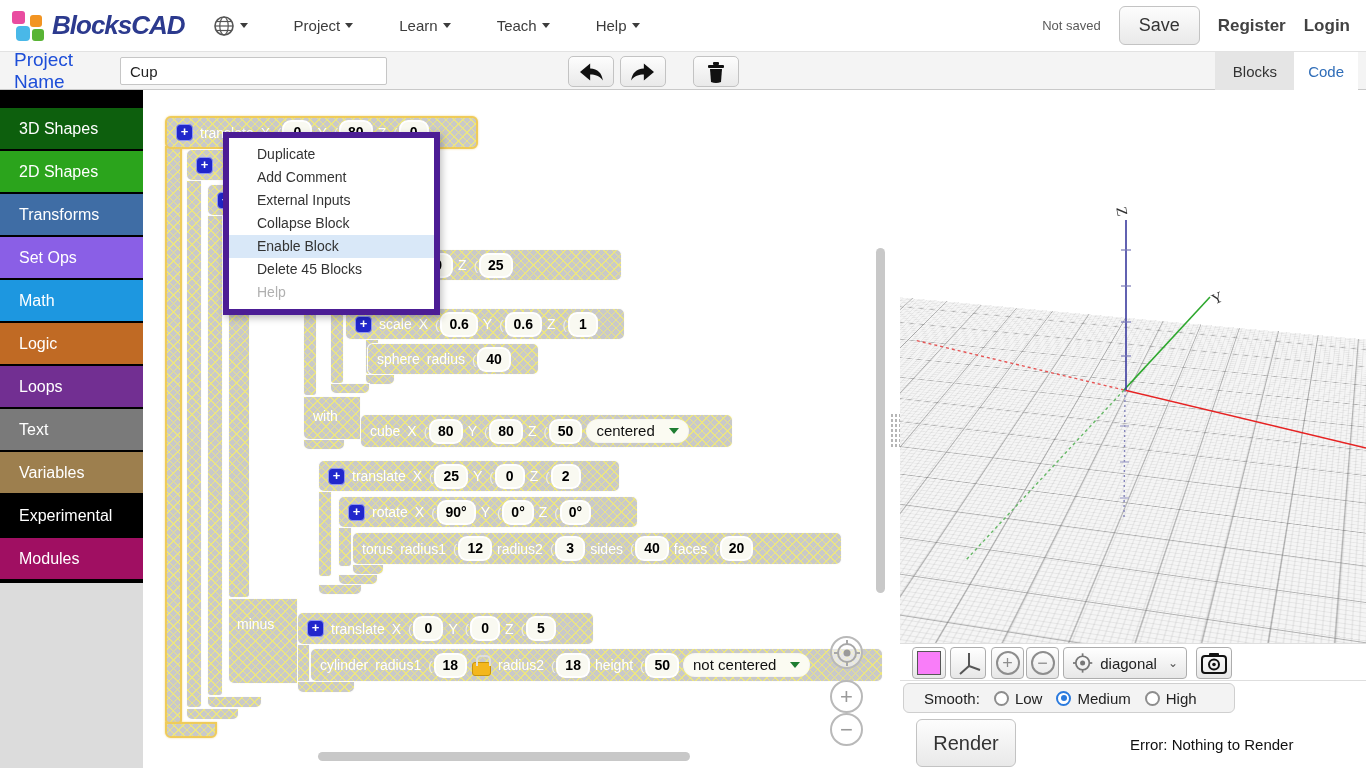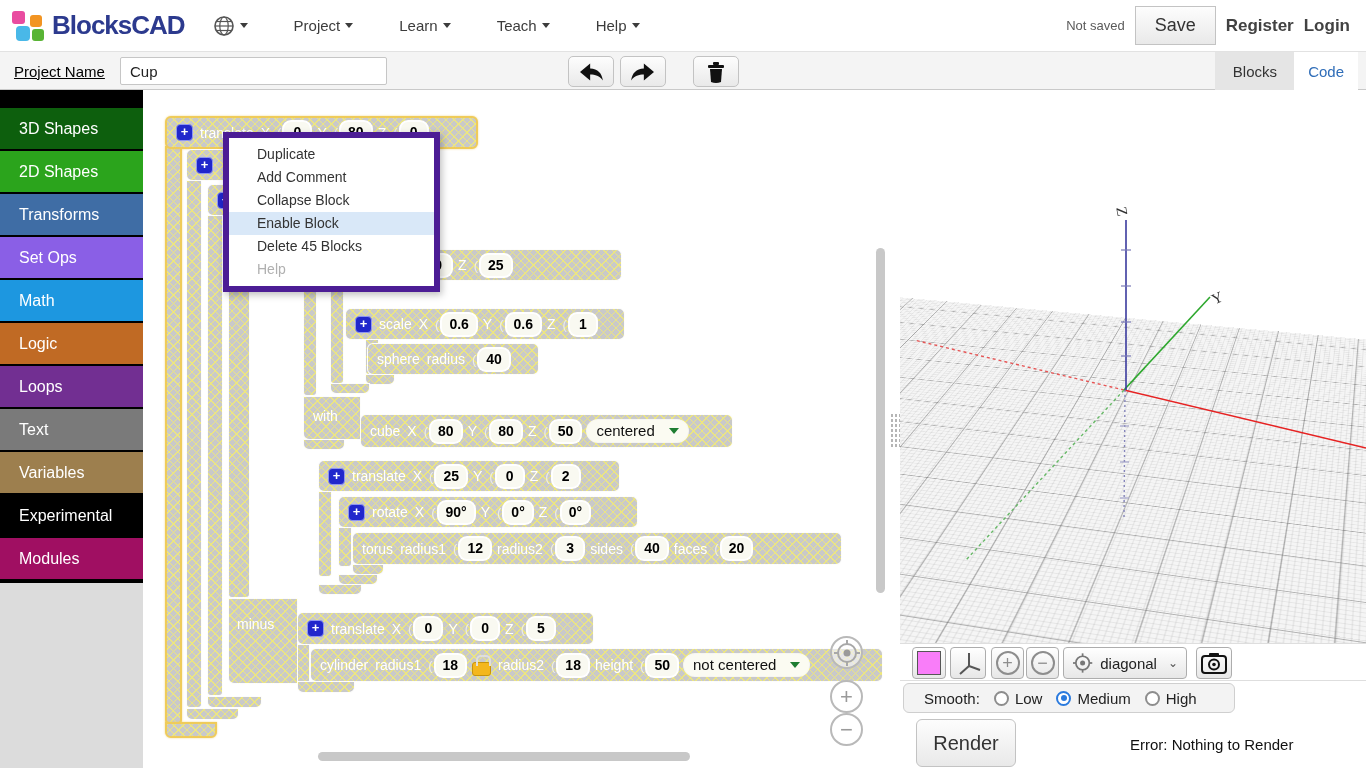--- a/index.html
+++ b/index.html
@@ -1,32 +1,32 @@
 <!DOCTYPE html>
 <html><head>
 <meta charset="utf-8">
 <style>
   * { box-sizing: border-box; margin: 0; padding: 0; }
   html,body { width:1366px; height:768px; overflow:hidden; font-family:"Liberation Sans", sans-serif; background:#fff; }
   
   #header { position:absolute; left:0; top:0; width:1366px; height:52px; background:#fff; border-bottom:1px solid #e2e2e2; display:flex; align-items:center; z-index:20;}
-  .logo-wrap { display:flex; align-items:center; margin-left:10px; }
+  .logo-wrap { display:flex; align-items:center; margin-left:10px;font-style:italic; }
   .logo-mark { position:relative; width:38px; height:38px; }
   .logo-sq { position:absolute; border-radius:3px; }
   .logo-text { font-size:26px; font-weight:bold; color:#2c3a8e; letter-spacing:-1px; margin-left:4px; }
   .menu-item { font-size:15px; color:#3c3c3c; margin-left:46px; cursor:pointer; display:flex; align-items:center; gap:5px;}
   .caret { width:0; height:0; border-left:4px solid transparent; border-right:4px solid transparent; border-top:5px solid #3c3c3c; display:inline-block; }
-  .hdr-right { margin-left:auto; display:flex; align-items:center; margin-right:16px; gap:10px;}
+  .hdr-right { margin-left:auto; display:flex; align-items:center; margin-right:16px; gap:18px;}
   .not-saved { font-size:13px; color:#5a5a5a; }
   .btn { border:1px solid #c3c3c3; border-radius:5px; background:linear-gradient(#fdfdfd,#e9e9e9); color:#333; cursor:pointer; }
-  #save-btn { font-size:18px; padding:8px 19px; border-radius:0; }
+  #save-btn { font-size:18px; padding:8px 19px; border-radius:6px; }
   .auth-link { font-size:17px; font-weight:bold; color:#424242; cursor:pointer; }
   
   #subbar { position:absolute; left:0; top:52px; width:1366px; height:38px; background:#f4f4f4; border-bottom:1px solid #c9c9c9; z-index:19;}
-  #pname-label { position:absolute; left:0; top:0; width:116px; height:38px; font-size:15px; color:#000000; display:flex; align-items:center; padding-left:14px;text-decoration:underline;}
+  #pname-label { position:absolute; left:0; top:0; width:116px; height:38px; font-size:19px; color:#1d4ed8; display:flex; align-items:center; padding-left:14px;}
   #pname-input { position:absolute; left:120px; top:5px; width:267px; height:28px; border:1px solid #c6c6c6; border-radius:2px; font-size:15px; padding:0 9px; color:#222; background:#fff;}
   .tool-btn { position:absolute; top:4px; width:46px; height:31px; display:flex; align-items:center; justify-content:center; }
   .tab-blocks { position:absolute; right:71px; top:0; height:38px; padding:0 18px; background:#e5e5e5; color:#333; font-size:15px; display:flex; align-items:center; cursor:pointer;}
   .tab-code { position:absolute; right:8px; top:0; height:38px; padding:0 14px; background:#fff; color:#2f6db8; font-size:15px; display:flex; align-items:center; cursor:pointer;}
   
   #sidebar { position:absolute; left:0; top:90px; width:143px; height:678px; background:#dcdcdc; z-index:5;}
   #sidebar .cats { background:#000; padding:18px 0 2px 0; }
   .cat { height:41px; margin-bottom:2px; color:#fff; font-size:16px; display:flex; align-items:center; padding-left:19px; cursor:pointer; }
   
   #canvas { position:absolute; left:143px; top:90px; width:757px; height:678px; background:#fff; z-index:1; }
@@ -360,20 +360,21 @@
 </div>
 <div class="zoom-circle" style="left:830px;top:680px;">+</div>
 <div class="zoom-circle" style="left:830px;top:713px;">−</div>
 
 <div class="sb" style="left:876px;top:248px;width:9px;height:345px;"></div>
 <div class="sb" style="left:318px;top:752px;width:372px;height:9px;"></div>
 
 <div id="ctxmenu">
   <div class="ctx-item">Duplicate</div>
   <div class="ctx-item">Add Comment</div>
+  <div class="ctx-item">External Inputs</div>
   <div class="ctx-item">Collapse Block</div>
   <div class="ctx-item hl">Enable Block</div>
   <div class="ctx-item">Delete 45 Blocks</div>
   <div class="ctx-item dis">Help</div>
 </div>
 
 <div id="gutter-handle"></div>
 
 <div id="rpanel">
   <div id="viewport">

